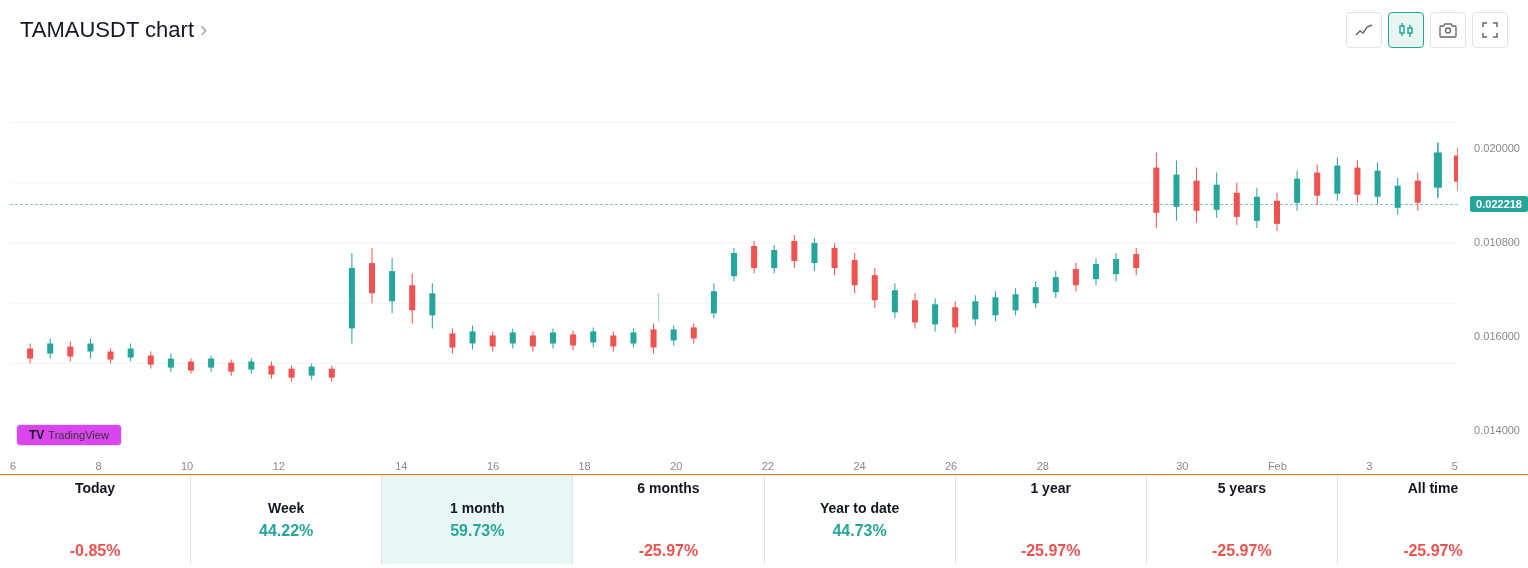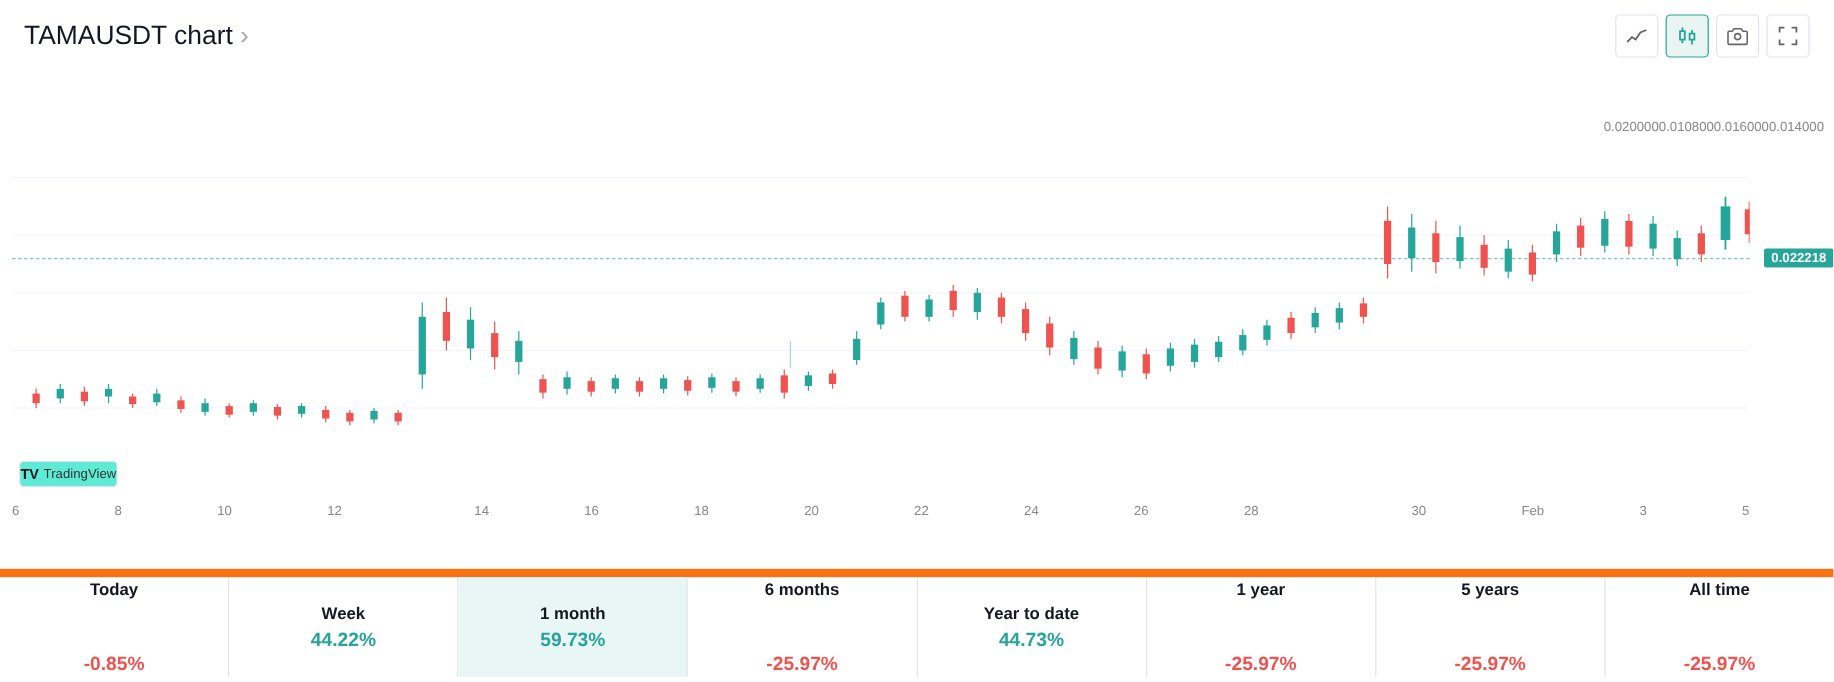--- a/index.html
+++ b/index.html
@@ -10,21 +10,20 @@
       height: 568px;
       overflow: hidden;
     }
     .container {
       width: 1528px;
       height: 564px;
       background: #fff;
       position: relative;
       display: flex;
       flex-direction: column;
-      gap: 40px;
     }
     .header {
       display: flex;
       align-items: center;
       justify-content: space-between;
       padding: 12px 20px 4px 20px;
     }
     .toolbar {
       display: flex;
       gap: 6px;
@@ -49,21 +48,21 @@
       color: #26a69a;
     }
     .chart-area {
       flex: 1;
       position: relative;
       margin: 0 0 0 0;
       overflow: hidden;
     }
     .bottom-bar {
       display: flex;
-      border-top: 7px solid #f97316;
+      border-top: 1px solid #f97316;
       background: #fff;
       height: 90px;
     }
     .period-item {
       flex: 1;
       display: flex;
       flex-direction: column;
       align-items: center;
       justify-content: center;
       gap: 6px;
@@ -311,21 +310,21 @@
         <line x1="1400" y1="120" x2="1400" y2="158" stroke="#ef5350" stroke-width="1"></line>
         <rect x="1397" y="128" width="6" height="22" fill="#ef5350"></rect>
 
         <line x1="1420" y1="90" x2="1420" y2="145" stroke="#26a69a" stroke-width="1.5"></line>
         <rect x="1416" y="100" width="8" height="35" fill="#26a69a"></rect>
         <line x1="1440" y1="95" x2="1440" y2="138" stroke="#ef5350" stroke-width="1.5"></line>
         <rect x="1436" y="103" width="8" height="26" fill="#ef5350"></rect>
       </svg>
     </div>
 
-    <div style="position:absolute;right:8px;top:0;bottom:30px;display:flex;flex-direction:row;justify-content:space-between;padding:8px 0;">
+    <div style="position:absolute;right:8px;top:0;bottom:30px;display:flex;flex-direction:column;justify-content:space-between;padding:8px 0;">
       <span style="font-size:11px;color:#888;"></span>
       <span style="font-size:11px;color:#888;">0.020000</span>
       <span style="font-size:11px;color:#888;">0.010800</span>
       <span style="font-size:11px;color:#888;">0.016000</span>
       <span style="font-size:11px;color:#888;">0.014000</span>
     </div>
 
     <div style="position:absolute;right:0;top:calc(36% - 10px);">
       <span style="background:#26a69a;color:#fff;font-size:11px;padding:2px 6px;border-radius:2px;font-weight:600;">0.022218</span>
     </div>
@@ -342,21 +341,21 @@
       <span style="font-size:11px;color:#888;">22</span>
       <span style="font-size:11px;color:#888;">24</span>
       <span style="font-size:11px;color:#888;">26</span>
       <span style="font-size:11px;color:#888;">28</span>
       <span style="font-size:11px;color:#888;margin-left:48px;">30</span>
       <span style="font-size:11px;color:#888;">Feb</span>
       <span style="font-size:11px;color:#888;">3</span>
       <span style="font-size:11px;color:#888;">5</span>
     </div>
 
-    <div style="position:absolute;bottom:28px;left:16px;display:flex;align-items:center;gap:4px;background:#5eead4;border:1px solid #e0e3eb;border-radius:4px;padding:3px 0;">
+    <div style="position:absolute;bottom:28px;left:16px;display:flex;align-items:center;gap:4px;background:#d946ef;border:1px solid #e0e3eb;border-radius:4px;padding:3px 12px;">
       <span style="font-size:12px;font-weight:800;color:#131722;">TV</span>
       <span style="font-size:11px;color:#333;font-weight:500;">TradingView</span>
     </div>
   </div>
 
   <div class="bottom-bar">
     <div class="period-item">
       <span class="period-label">Today</span>
       <span class="period-value negative">-0.85%</span>
     </div>

